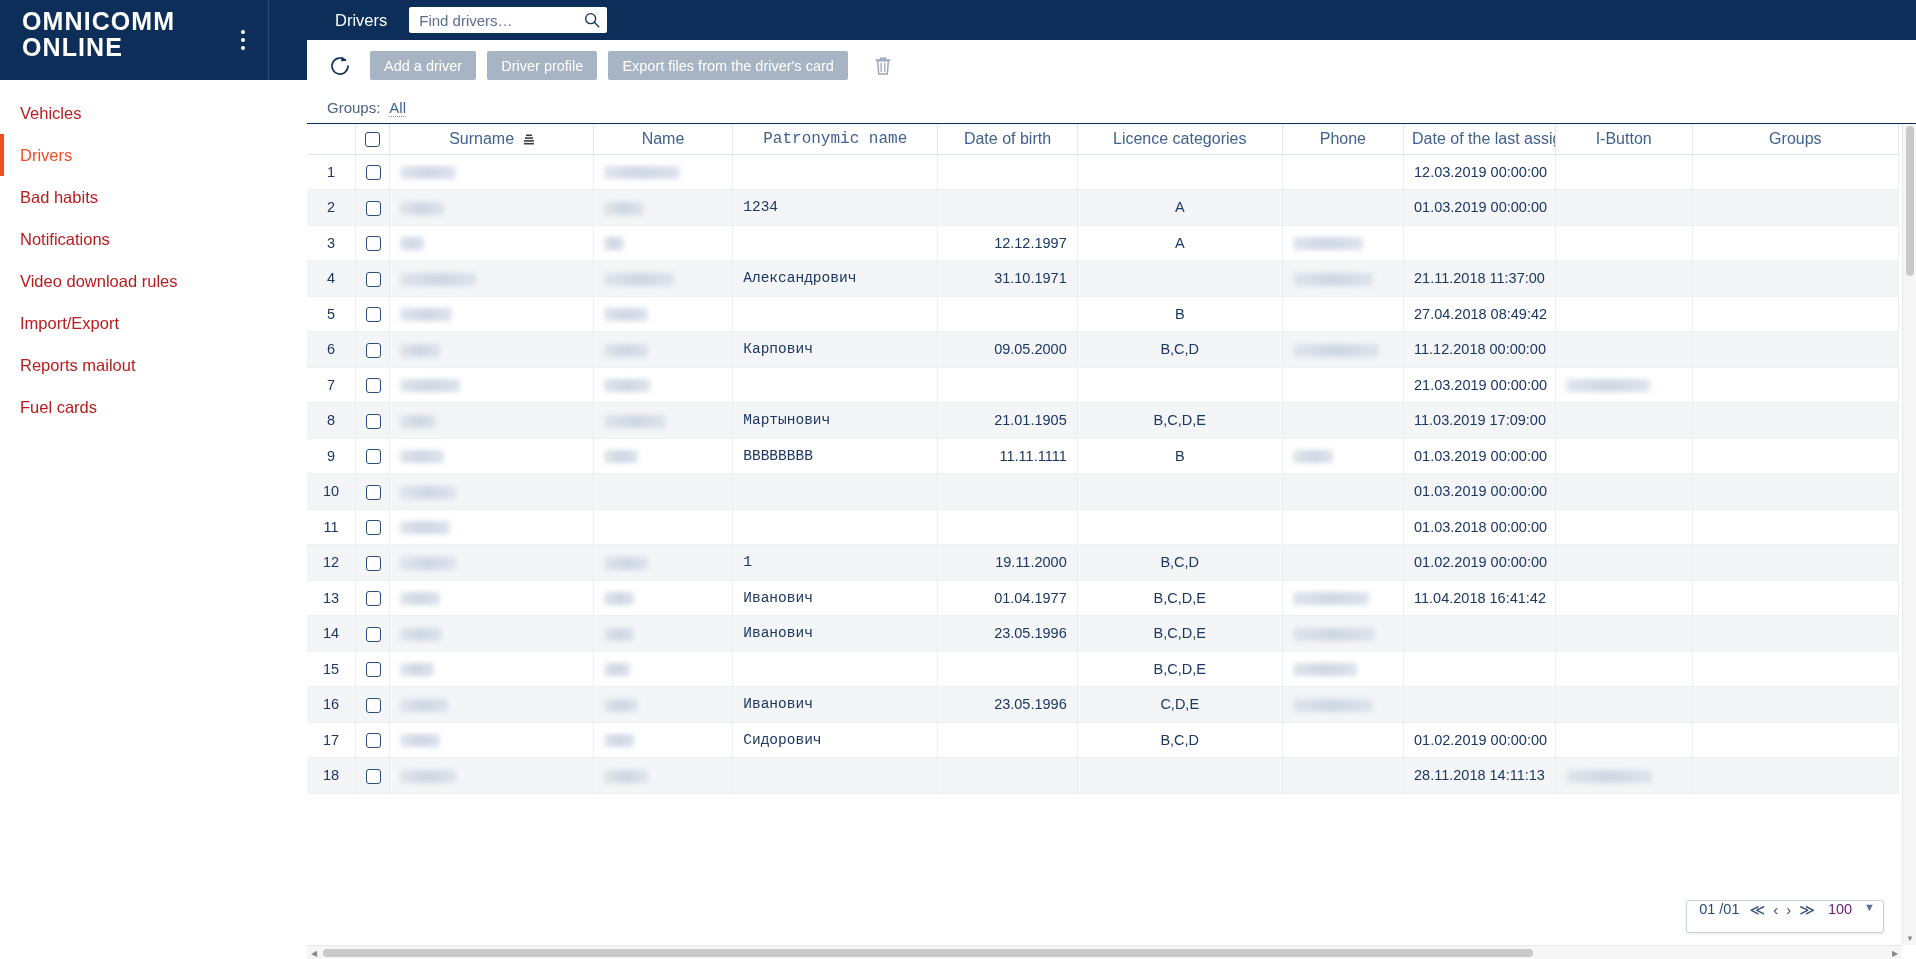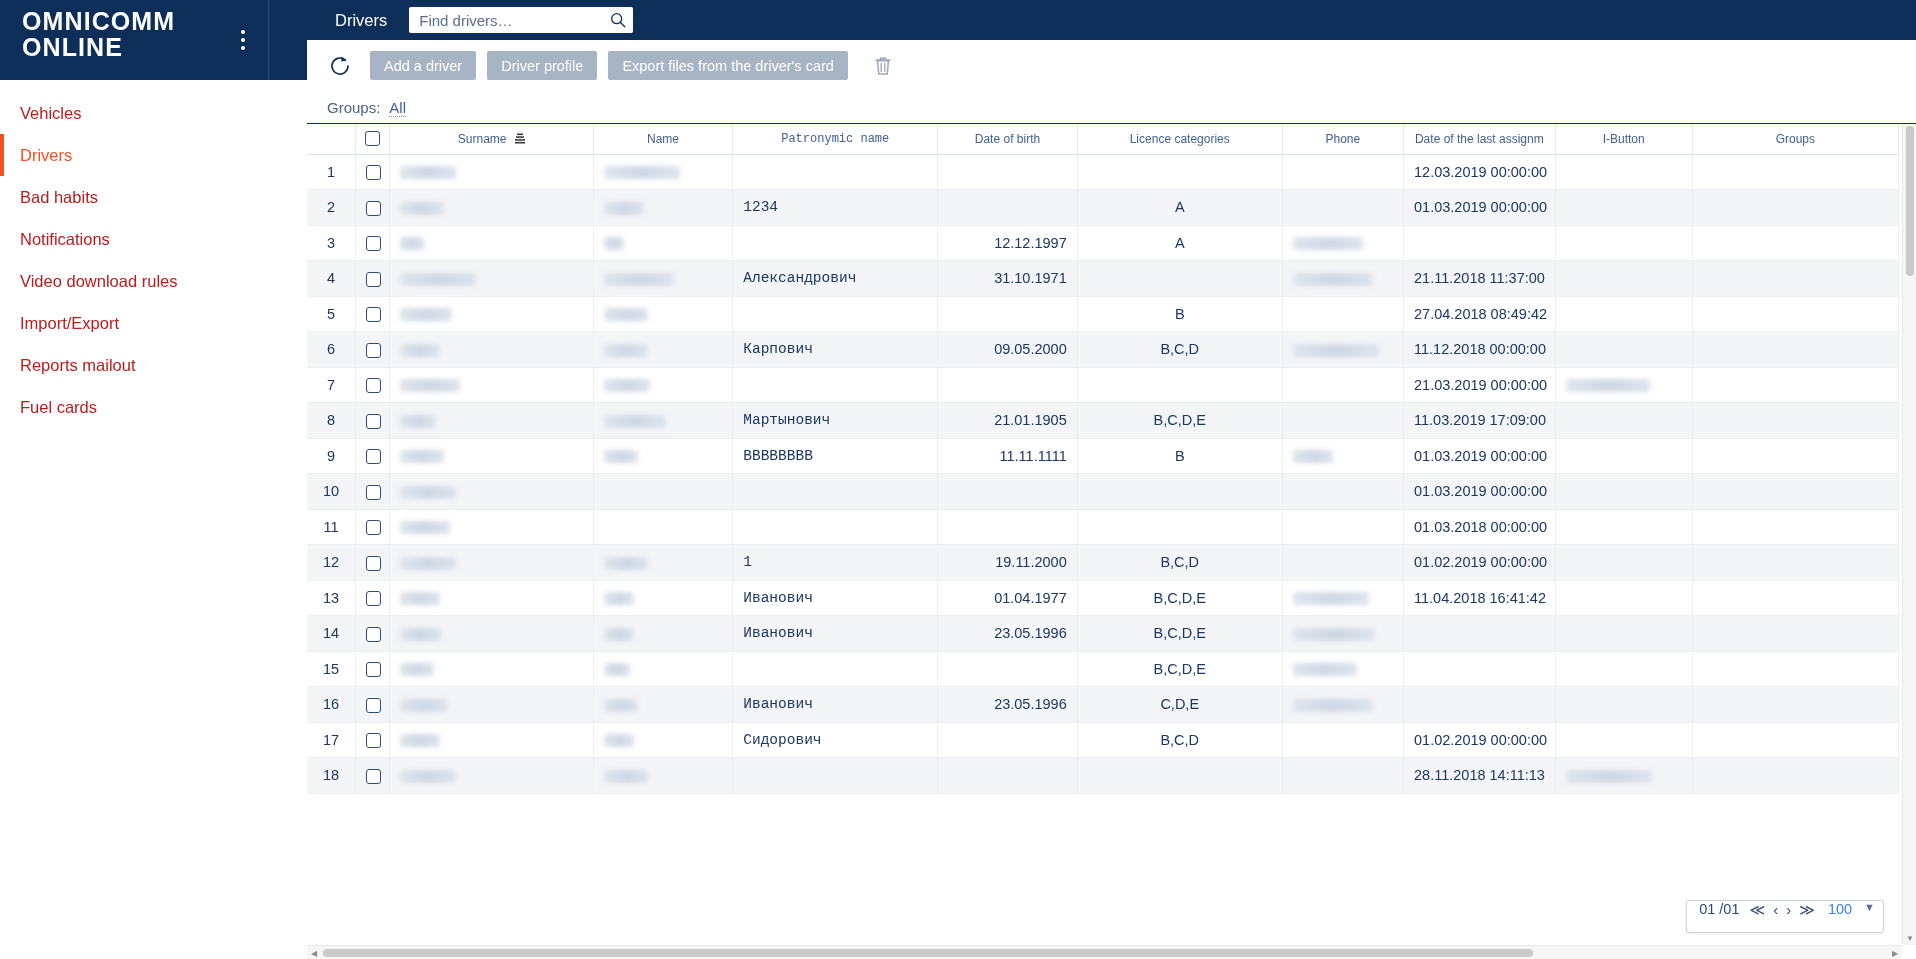--- a/index.html
+++ b/index.html
@@ -50,21 +50,21 @@
   
   .main { flex: 1; display: flex; flex-direction: column; min-width: 0; position: relative; }
 
   .topbar {
     height: 40px; background: #0d2e58;
     display: flex; align-items: center; padding-left: 28px;
     flex: 0 0 40px;
   }
   .topbar-title { color: #ffffff; font-size: 16.5px; margin-right: 22px; }
   .search-wrap {
-    position: relative; width: 224px; height: 26px;
+    position: relative; width: 198px; height: 26px;
   }
   .search-input {
     width: 100%; height: 100%;
     border: none; border-radius: 2px; background: #ffffff;
     padding: 0 30px 0 10px; font-size: 15px;
     color: #2b4469; font-family: "Liberation Sans", sans-serif;
     outline: none;
   }
   .search-input::placeholder { color: #5b6f8d; }
   .search-icon {
@@ -111,21 +111,21 @@
   
   .table-area { flex: 1; position: relative; overflow: hidden; background: #fff; }
   table.grid {
     border-collapse: collapse; table-layout: fixed;
     width: 1592px; font-size: 14.5px; color: #1f3a62;
   }
   table.grid th {
     height: 30px; font-weight: 400; color: #41618f;
     border-right: 1px solid #e3e8ef;
     border-bottom: 1px solid #dde3eb;
-    background: #ffffff; font-size: 12px;
+    background: #ffffff; font-size: 16px;
     padding: 0 8px; overflow: hidden; white-space: nowrap;
   }
   table.grid td {
     height: 35.5px; border-right: 1px solid #eceff4;
     border-bottom: 1px solid #eceff4;
     padding: 0 10px; overflow: hidden; white-space: nowrap;
     color: #1b3763;
   }
   tr.alt td { background: #f4f5f7; }
   .c-num { width: 40px; text-align: center; color: #2b4a77; }
@@ -187,21 +187,21 @@
     position: absolute; right: 32px; bottom: 26px;
     height: 33px; min-width: 168px;
     background: #ffffff; border: 1px solid #c9d2de;
     border-radius: 3px; display: flex; align-items: flex-start;
     padding: 0 8px 0 12px; gap: 6px;
     box-shadow: 0 1px 3px rgba(30,50,80,.10);
     font-size: 14.5px; color: #2b4a77; z-index: 20;
   }
   .pager .pg-num { color: #2b4a77; margin-right: 3px; }
   .pg-btn { cursor: pointer; color: #2b4a77; font-size: 15px; padding: 0 1px; }
-  .pg-size { margin-left: 6px; color: #3b82f6; }
+  .pg-size { margin-left: 6px; color: #701a75; }
   .pg-caret { margin-left: 6px; cursor: pointer; color: #5a7296; font-size: 11px; }
 </style>
 </head>
 <body>
 
 <div class="app">
 
   <aside class="sidebar">
     <div class="brand">
       <div class="brand-text"><span>OMNICOMM</span><br><span>ONLINE</span></div>

